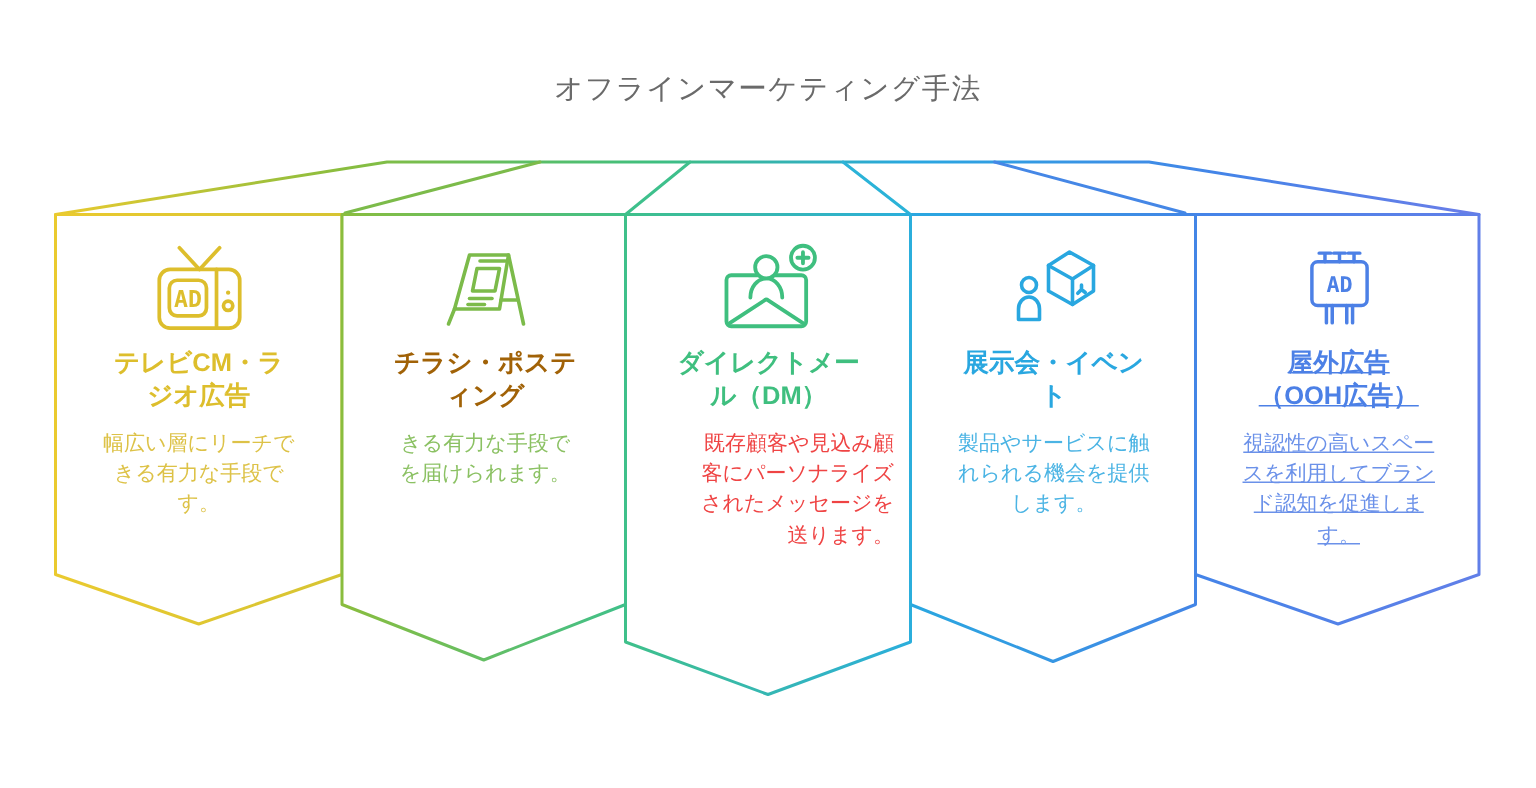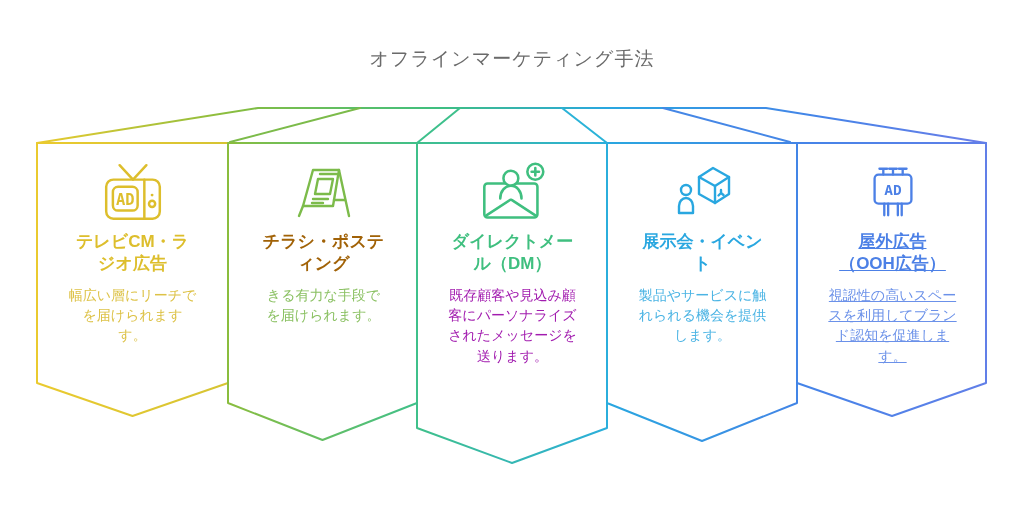--- a/index.html
+++ b/index.html
@@ -89,21 +89,21 @@
         <path d="M43,16 L43,54"></path>
         <rect x="12.5" y="23" width="24" height="23" rx="5"></rect>
         <text x="24.5" y="40.5" font-size="15" text-anchor="middle" stroke="none" fill="#ddbe2c">AD</text>
         <circle cx="50.5" cy="31" r="1.4" stroke="none" fill="#ddbe2c"></circle>
         <circle cx="50.5" cy="39.5" r="3"></circle>
       </svg>
     </div>
     <div class="card-title" style="color: rgb(221, 190, 44);">テレビCM・ラ
 ジオ広告</div>
     <div class="card-desc" style="color: rgb(221, 194, 71);">幅広い層にリーチで
-を届けられます
+きる有力な手段で
 す。</div>
   </div>
 
   <div class="card-content c2">
     <div class="card-icon">
       <svg width="64" height="58" viewBox="0 0 64 56" fill="none" stroke-width="2.4" stroke-linecap="round" stroke-linejoin="round" stroke="#7cbb4a">
         <path d="M21,6 L47,6 L41,42 L11,42 Z"></path>
         <path d="M11,42 L7,52"></path>
         <path d="M47,6 L57,52"></path>
         <path d="M42,36 L53,36"></path>
@@ -126,21 +126,21 @@
         <path d="M7,50 L30,35"></path>
         <path d="M53,50 L30,35"></path>
         <path d="M20,34 a10,12 0 0 1 20,0" fill="#ffffff"></path>
         <circle cx="30" cy="15" r="7" fill="#ffffff"></circle>
         <circle cx="53" cy="9" r="7.5" fill="#ffffff"></circle>
         <path d="M53,5.5 L53,12.5 M49.5,9 L56.5,9"></path>
       </svg>
     </div>
     <div class="card-title" style="color: rgb(63, 191, 127);">ダイレクトメー
 ル（DM）</div>
-    <div class="card-desc" style="color: #a21caf;">既存顧客や見込み顧
+    <div class="card-desc" style="color: #ef4444; text-align: right;">既存顧客や見込み顧
 客にパーソナライズ
 されたメッセージを
 送ります。</div>
   </div>
 
   <div class="card-content c4">
     <div class="card-icon">
       <svg width="64" height="58" viewBox="0 0 64 56" fill="none" stroke-width="2.4" stroke-linecap="round" stroke-linejoin="round" stroke="#29a7e0">
         <circle cx="15" cy="26" r="5"></circle>
         <path d="M8,49 L8,42 a7,8 0 0 1 14,0 L22,49 Z"></path>

